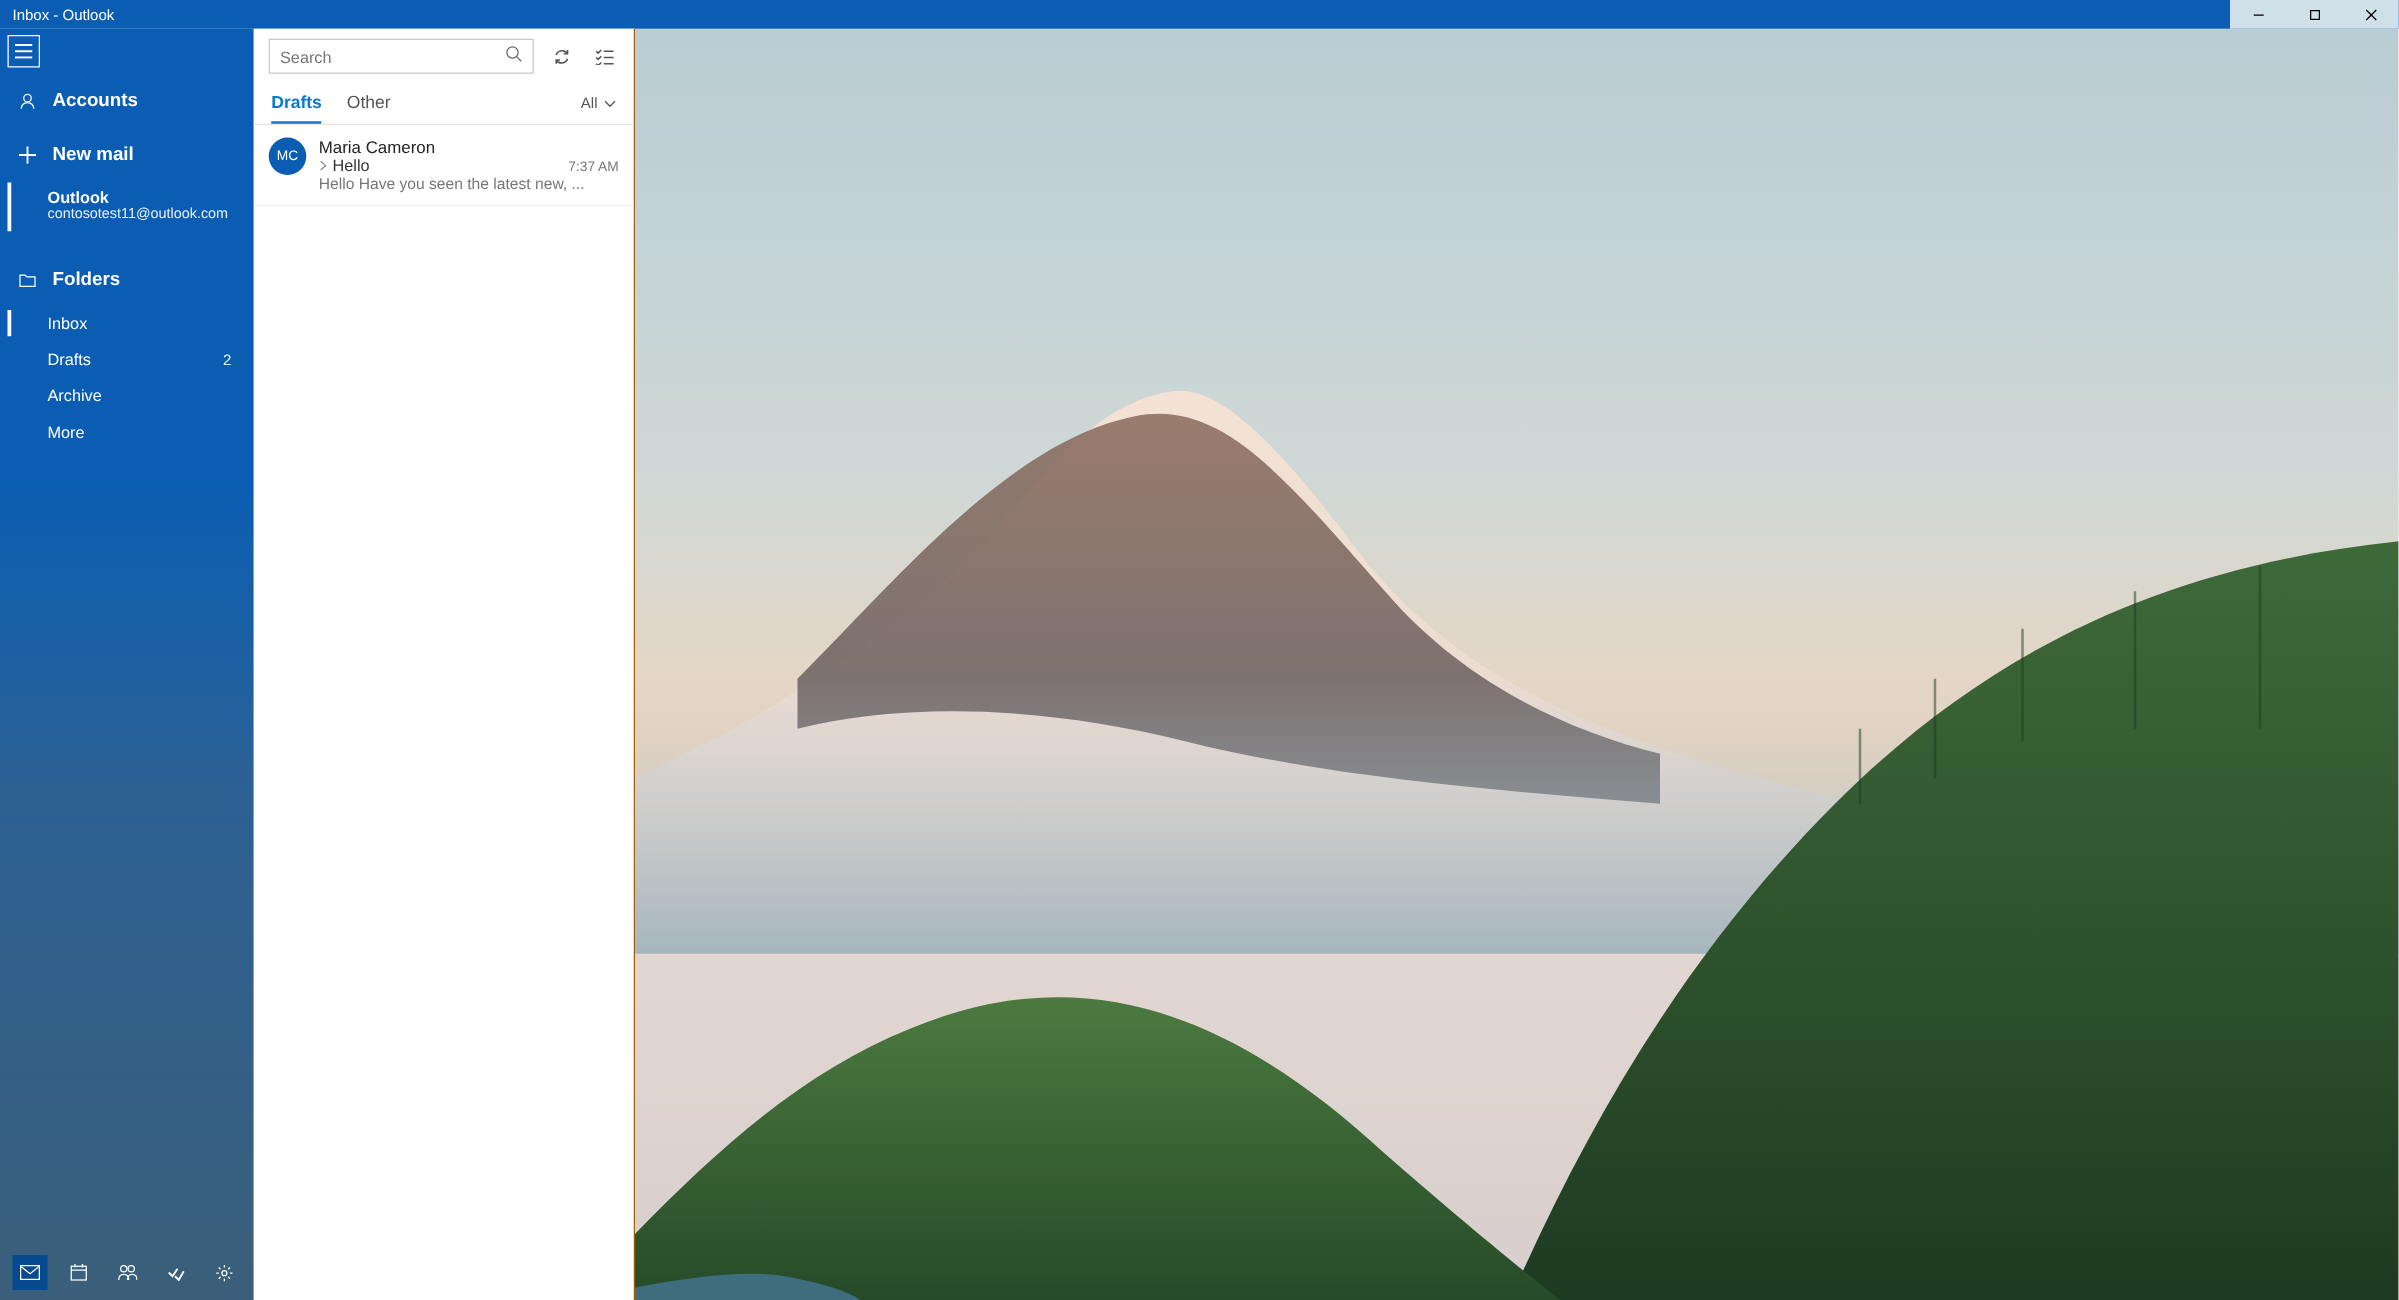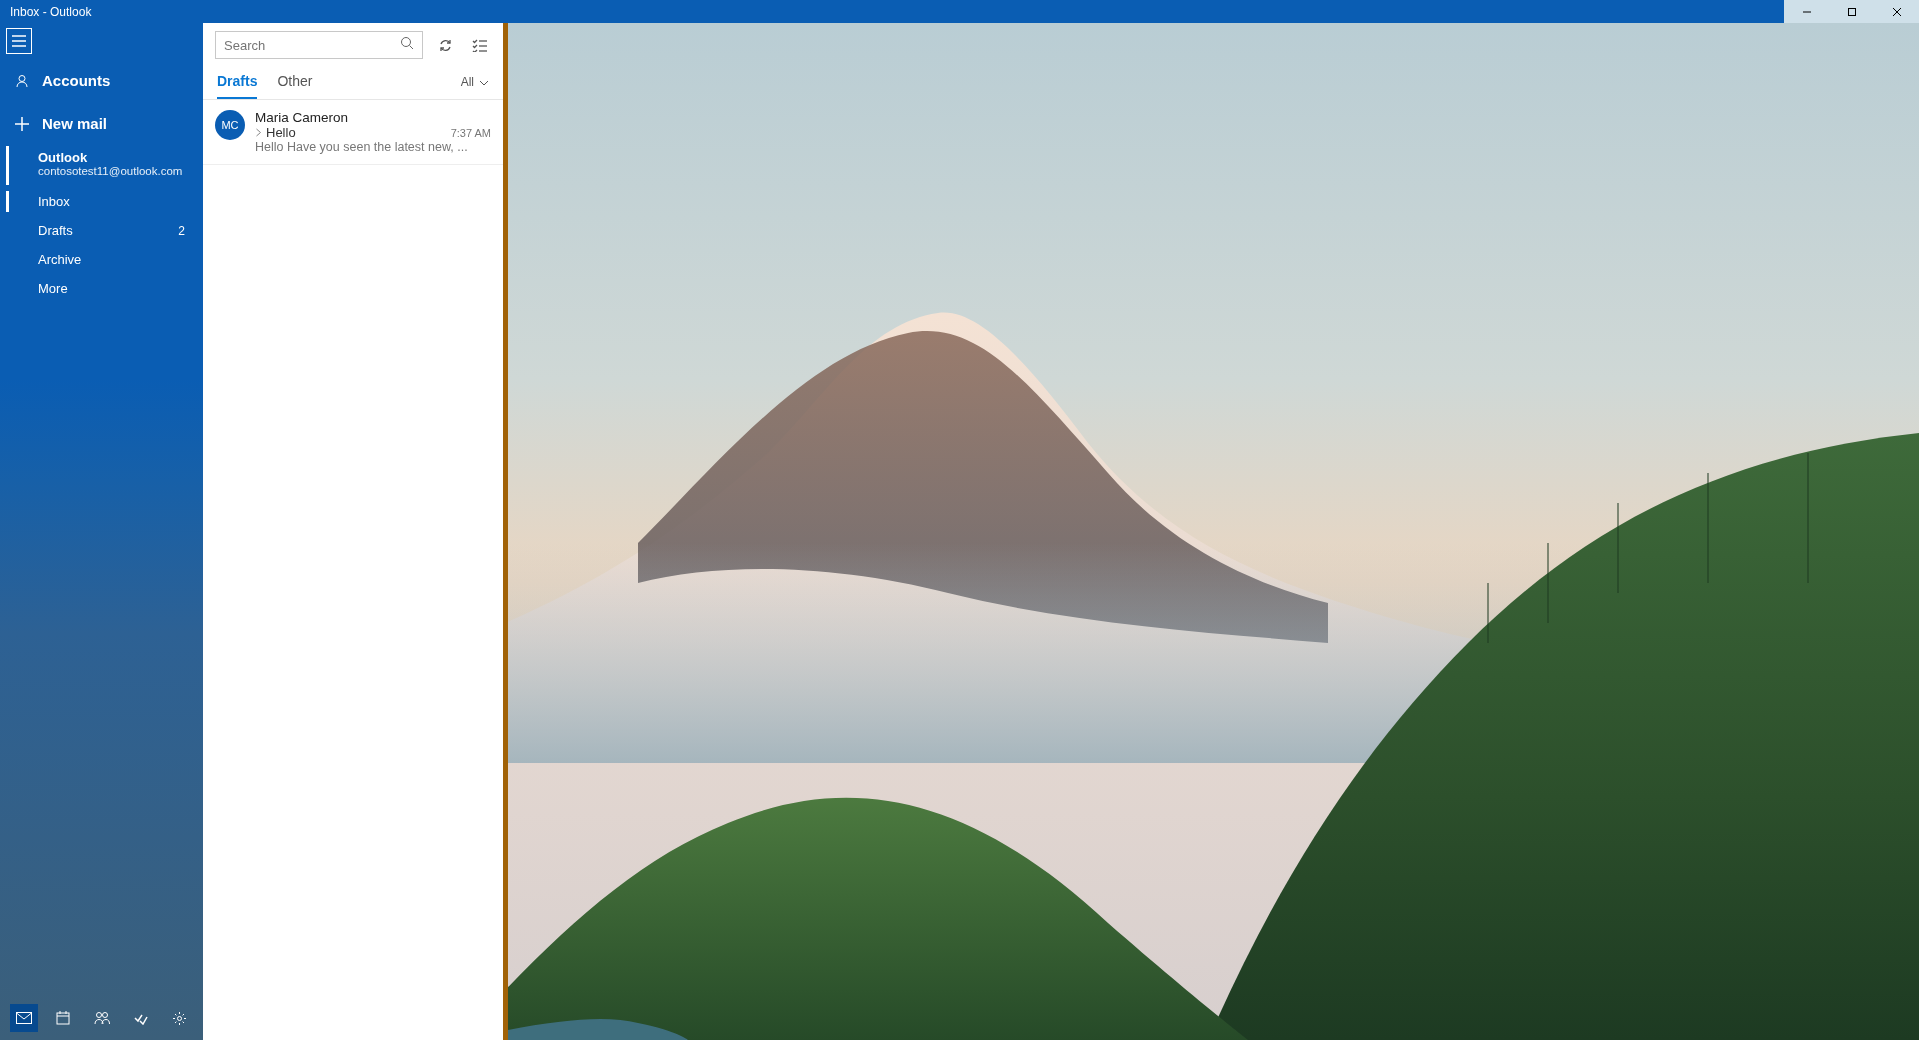--- a/index.html
+++ b/index.html
@@ -32,21 +32,21 @@
   .folder-row { display:flex; justify-content:space-between; padding:7px 18px 7px 38px; font-size:13px; cursor:pointer;align-items:flex-end; }
   .folder-row.selected { position:relative; }
   .folder-row.selected::before { content:""; position:absolute; left:6px; top:4px; bottom:4px; width:3px; background:#fff; }
   .folder-row .badge { font-size:12px; }
 
   .sidebar-bottom { display:flex; justify-content: space-around; padding: 8px 4px; }
   .sb-icon { width:28px; height:28px; display:flex; align-items:center; justify-content:center; cursor:pointer; }
   .sb-icon.active { background: #074a8f; }
 
   
-  .listpane { width: 305px; background:#fff; border-right:5px solid #a16207; display:flex; flex-direction:column; }
+  .listpane { width: 305px; background:#fff; border-right:1px solid #a16207; display:flex; flex-direction:column; }
   .list-toolbar { display:flex; align-items:center; gap:10px; padding: 8px 12px; }
   .search { flex:1; display:flex; align-items:center; border:1px solid #c8c8c8; height:28px; padding:0 8px; }
   .search input { flex:1; border:none; outline:none; font-size:13px; background:transparent; }
   .tb-btn { width:24px; height:24px; display:flex; align-items:center; justify-content:center; cursor:pointer; color:#444; }
 
   .tabs-row { display:flex; align-items:center; justify-content:space-between; padding: 6px 14px 0 14px; border-bottom:1px solid #e6e6e6; }
   .tabs { display:flex; gap:20px; }
   .tab { font-size:14px; padding-bottom:8px; color:#555; cursor:pointer; }
   .tab.active { color:#0a78d4; font-weight:600; border-bottom:2px solid #0a78d4; }
   .filter { display:flex; align-items:center; gap:5px; font-size:12px; color:#555; cursor:pointer; padding-bottom:8px;}
@@ -126,20 +126,28 @@
         </span>
         <span>New mail</span>
       </div>
 
       <div class="account-block" style="position:relative;">
         <div style="position:absolute;left:6px;top:2px;bottom:2px;width:3px;background:#fff;"></div>
         <div class="name">Outlook</div>
         <div class="addr">contosotest11@outlook.com</div>
       </div>
 
+      <div class="sidebar-item big" style="margin-top:14px;">
+        <span class="ic">
+          <svg width="14" height="12" viewBox="0 0 14 12" stroke="#fff" fill="none">
+              <path d="M1 2h4l1.5 1.5H13V11H1z"></path>
+            </svg>
+        </span>
+        <span>Folders</span>
+      </div>
 
       <div class="folder-row selected">
         <span>Inbox</span>
         <span class="badge"></span>
       </div>
       <div class="folder-row">
         <span>Drafts</span>
         <span class="badge">2</span>
       </div>
       <div class="folder-row">

